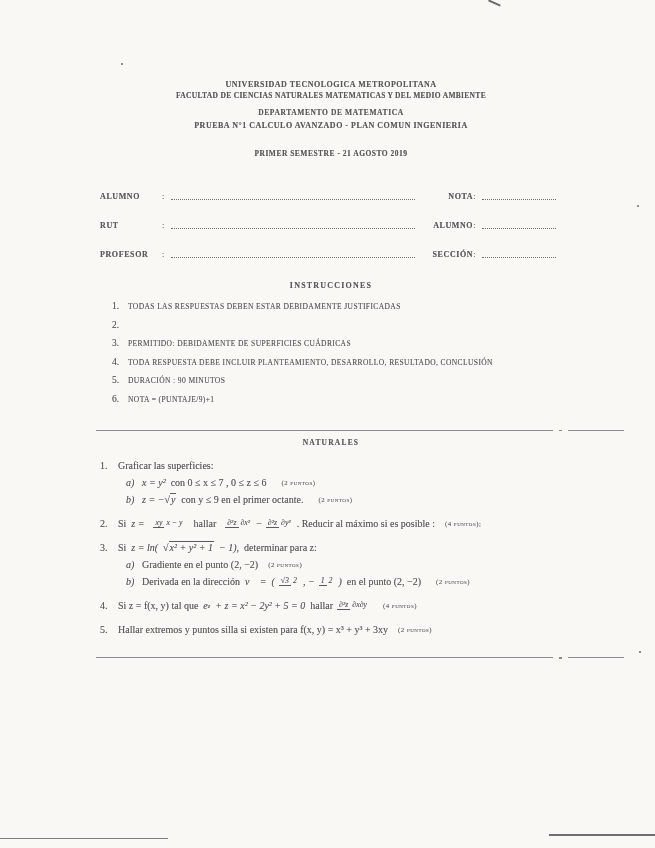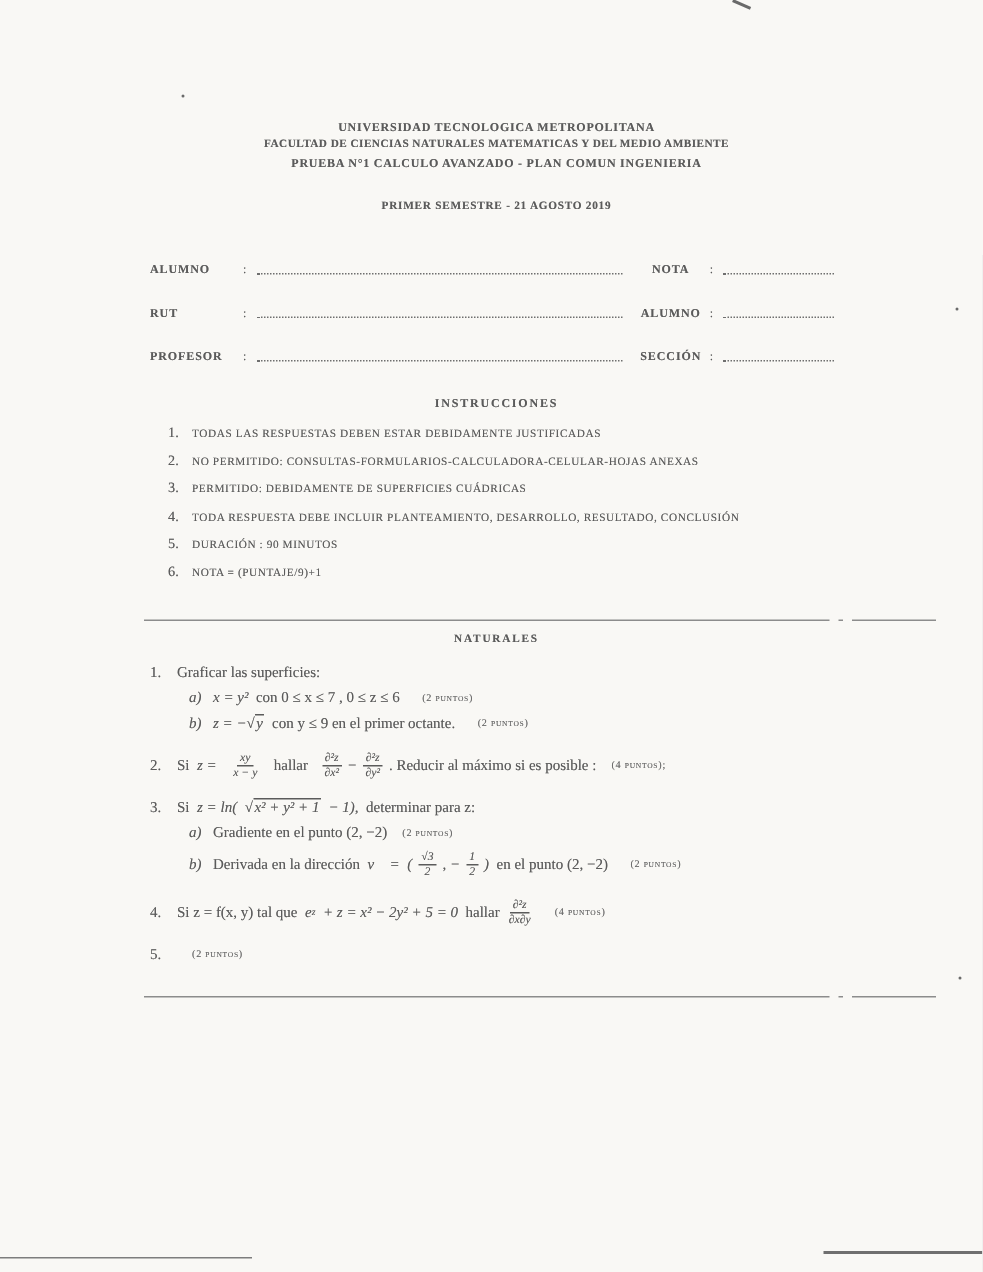--- a/index.html
+++ b/index.html
@@ -21,21 +21,21 @@
   .hdr5{font-size:7.5px;font-weight:700;letter-spacing:.5px;margin-top:19px;}
 
   
   .form{margin-top:33px;}
   .form-row{display:flex;align-items:flex-end;margin-bottom:19px;font-size:8px;letter-spacing:.6px;margin-top:17px;}
   .flabel{flex:none;width:62px;font-weight:700;}
   .colon{flex:none;margin:0 4px 0 0;}
   .dots{border-bottom:1.6px dotted #6f6f6f;margin:0 6px 1px 2px;height:8px;}
   .dots.long{flex:1;}
   .dots.short{flex:none;width:74px;}
-  .flabel.right{width:52px;text-align:center;}
+  .flabel.right{width:52px;text-align:right;}
 
   
   .instr{margin-top:22px;}
   .instr-heading{text-align:center;font-size:8px;font-weight:700;letter-spacing:1.2px;}
   .instr-items{margin-top:11px;padding-left:12px;}
   .instr-item{display:flex;align-items:baseline;margin-bottom:8.5px;}
   .instr-num{flex:none;width:16px;font-size:9.5px;}
   .instr-text{font-size:7.5px;letter-spacing:.4px;}
 
   
@@ -49,21 +49,21 @@
   
   .preg-heading{text-align:center;font-size:7.5px;font-weight:700;letter-spacing:1.2px;margin-bottom:13px;}
   .q{font-size:10px;margin-bottom:9px;}
   .q-line{display:flex;align-items:center;flex-wrap:nowrap;white-space:nowrap;}
   .qnum{flex:none;width:18px;}
   .sub{padding-left:26px;margin-top:6px;display:flex;align-items:center;white-space:nowrap;}
   .sub-label{flex:none;width:16px;font-style:italic;}
   .math{font-style:italic;}
   .sp{margin:0 5px;}
   .points{font-size:6.8px;font-variant:small-caps;letter-spacing:.5px;margin-left:10px;color:#6a6a6a;}
-  .frac{display:inline-flex;flex-direction:column;align-items:center;vertical-align:middle;
+  .frac{display:inline-flex;flex-direction:row;align-items:center;vertical-align:middle;
         font-size:7.8px;line-height:1.15;margin:0 4px;font-style:italic;}
   .frac .num{border-bottom:.9px solid #5b5b5b;padding:0 2px;}
   .frac .den{padding:0 2px;}
   .sqrt{white-space:nowrap;font-style:italic;}
   .sqrt-inner{border-top:.9px solid #5b5b5b;padding:0 1px;}
   sup.supz{font-size:6.5px;font-style:italic;}
 
   
   .artifact{position:absolute;background:#6a6a6a;}
   .corner-tick{left:488px;top:2px;width:13px;height:1.6px;transform:rotate(24deg);}
@@ -83,20 +83,21 @@
   <div class="artifact dot-b"></div>
   <div class="artifact dot-c"></div>
   <div class="artifact edge-left"></div>
   <div class="artifact edge-right"></div>
 
   <div class="content">
 
     <div class="hdr">
       <div class="hdr1">UNIVERSIDAD TECNOLOGICA METROPOLITANA</div>
       <div class="hdr2">FACULTAD DE CIENCIAS NATURALES MATEMATICAS Y DEL MEDIO AMBIENTE</div>
+      <div class="hdr3">DEPARTAMENTO DE MATEMATICA</div>
       <div class="hdr4">PRUEBA N°1 CALCULO AVANZADO - PLAN COMUN INGENIERIA</div>
       <div class="hdr5">PRIMER SEMESTRE - 21 AGOSTO 2019</div>
     </div>
 
     <div class="form">
       <div class="form-row">
         <span class="flabel">ALUMNO</span>
         <span class="colon">:</span>
         <span class="dots long"></span>
         <span class="flabel right">NOTA</span>
@@ -123,21 +124,20 @@
 
     <div class="instr">
       <div class="instr-heading">INSTRUCCIONES</div>
       <div class="instr-items">
         <div class="instr-item">
           <span class="instr-num">1.</span>
           <span class="instr-text">TODAS LAS RESPUESTAS DEBEN ESTAR DEBIDAMENTE JUSTIFICADAS</span>
         </div>
         <div class="instr-item">
           <span class="instr-num">2.</span>
-          <span class="instr-text">NO PERMITIDO: CONSULTAS-FORMULARIOS-CALCULADORA-CELULAR-HOJAS ANEXAS</span>
         </div>
         <div class="instr-item">
           <span class="instr-num">3.</span>
           <span class="instr-text">PERMITIDO: DEBIDAMENTE DE SUPERFICIES CUÁDRICAS</span>
         </div>
         <div class="instr-item">
           <span class="instr-num">4.</span>
           <span class="instr-text">TODA RESPUESTA DEBE INCLUIR PLANTEAMIENTO, DESARROLLO, RESULTADO, CONCLUSIÓN</span>
         </div>
         <div class="instr-item">
@@ -249,20 +249,21 @@
           <span class="num">∂²z</span>
           <span class="den">∂x∂y</span>
         </span>
         <span class="points">(4 puntos)</span>
       </div>
     </div>
 
     <div class="q">
       <div class="q-line">
         <span class="qnum">5.</span>
+        <span>Hallar extremos y puntos silla si existen para  f(x, y) = x³ + y³ + 3xy</span>
         <span class="points">(2 puntos)</span>
       </div>
     </div>
 
     <div class="rule-row bottom">
       <div class="rule rule-long"></div>
       <div class="rule-dot"></div>
       <div class="rule rule-short"></div>
     </div>
 

